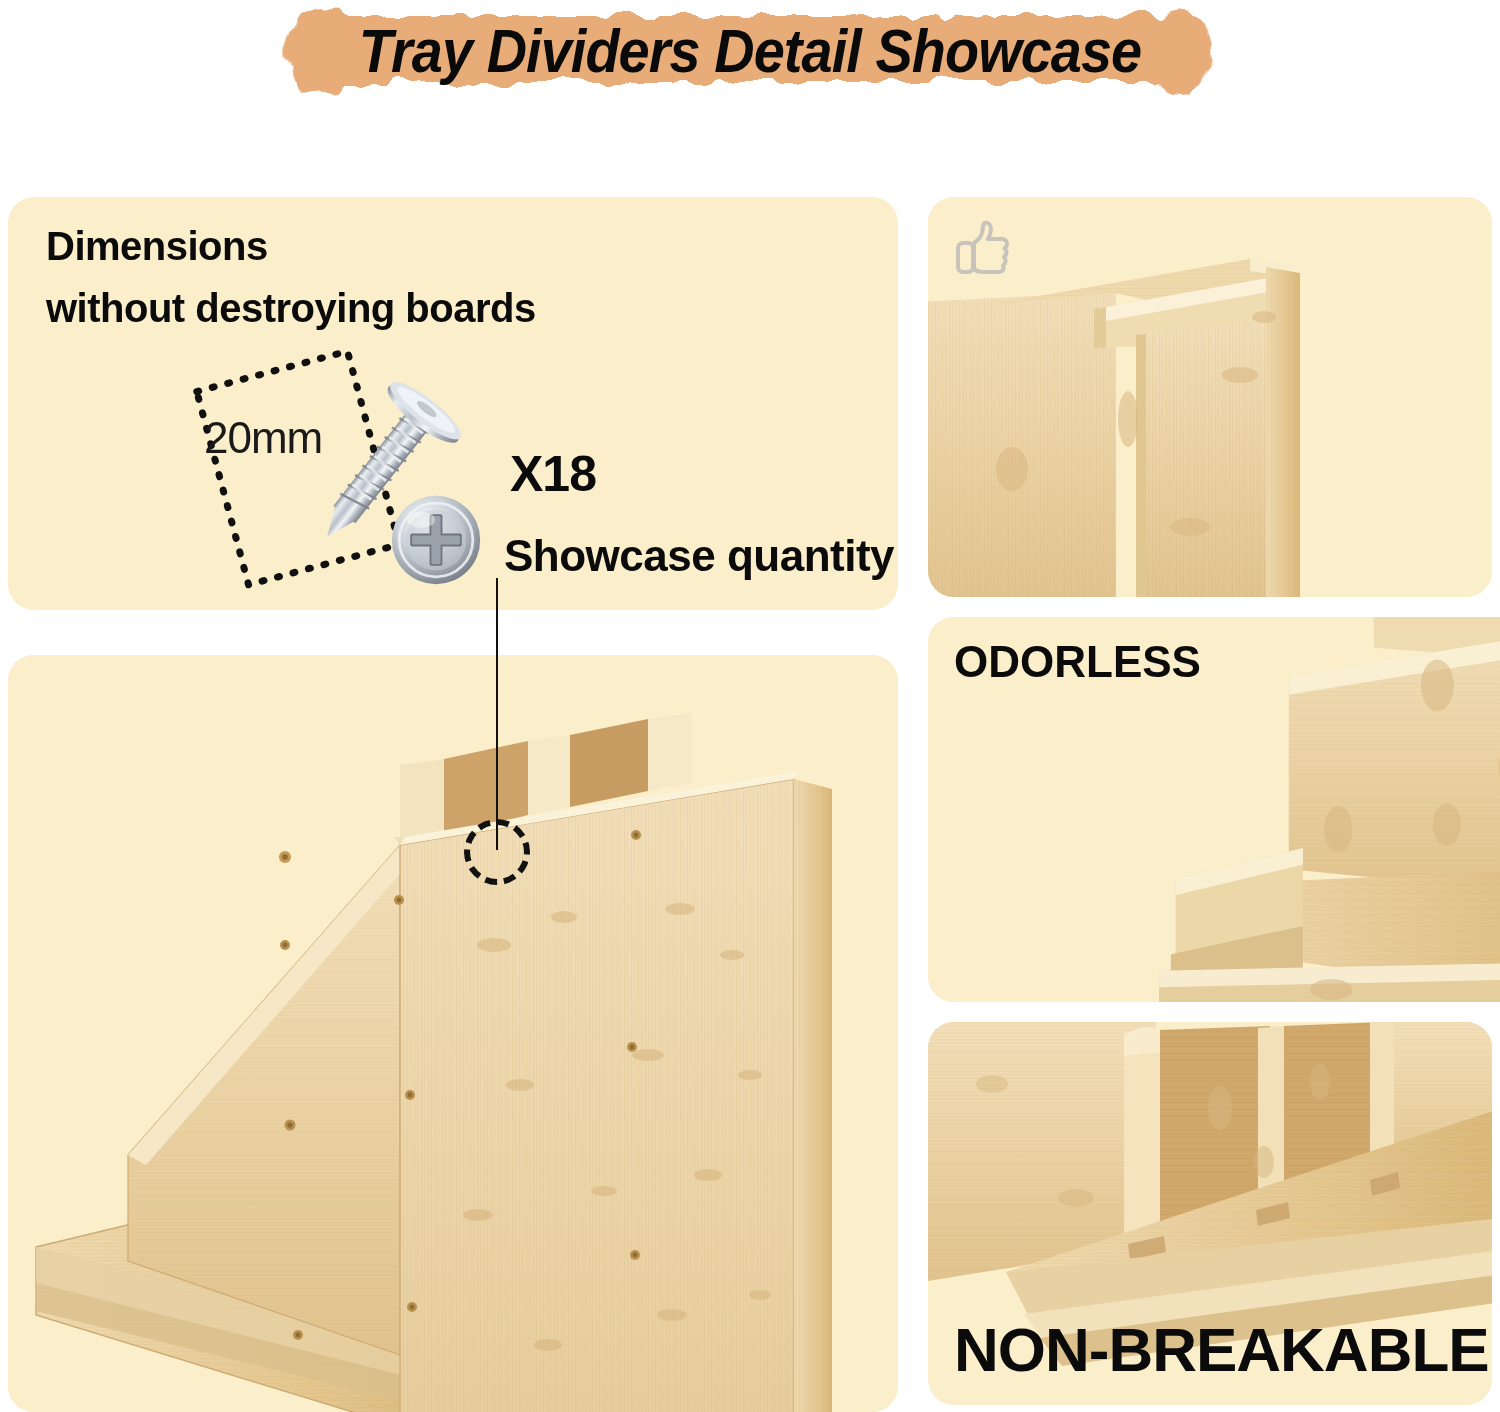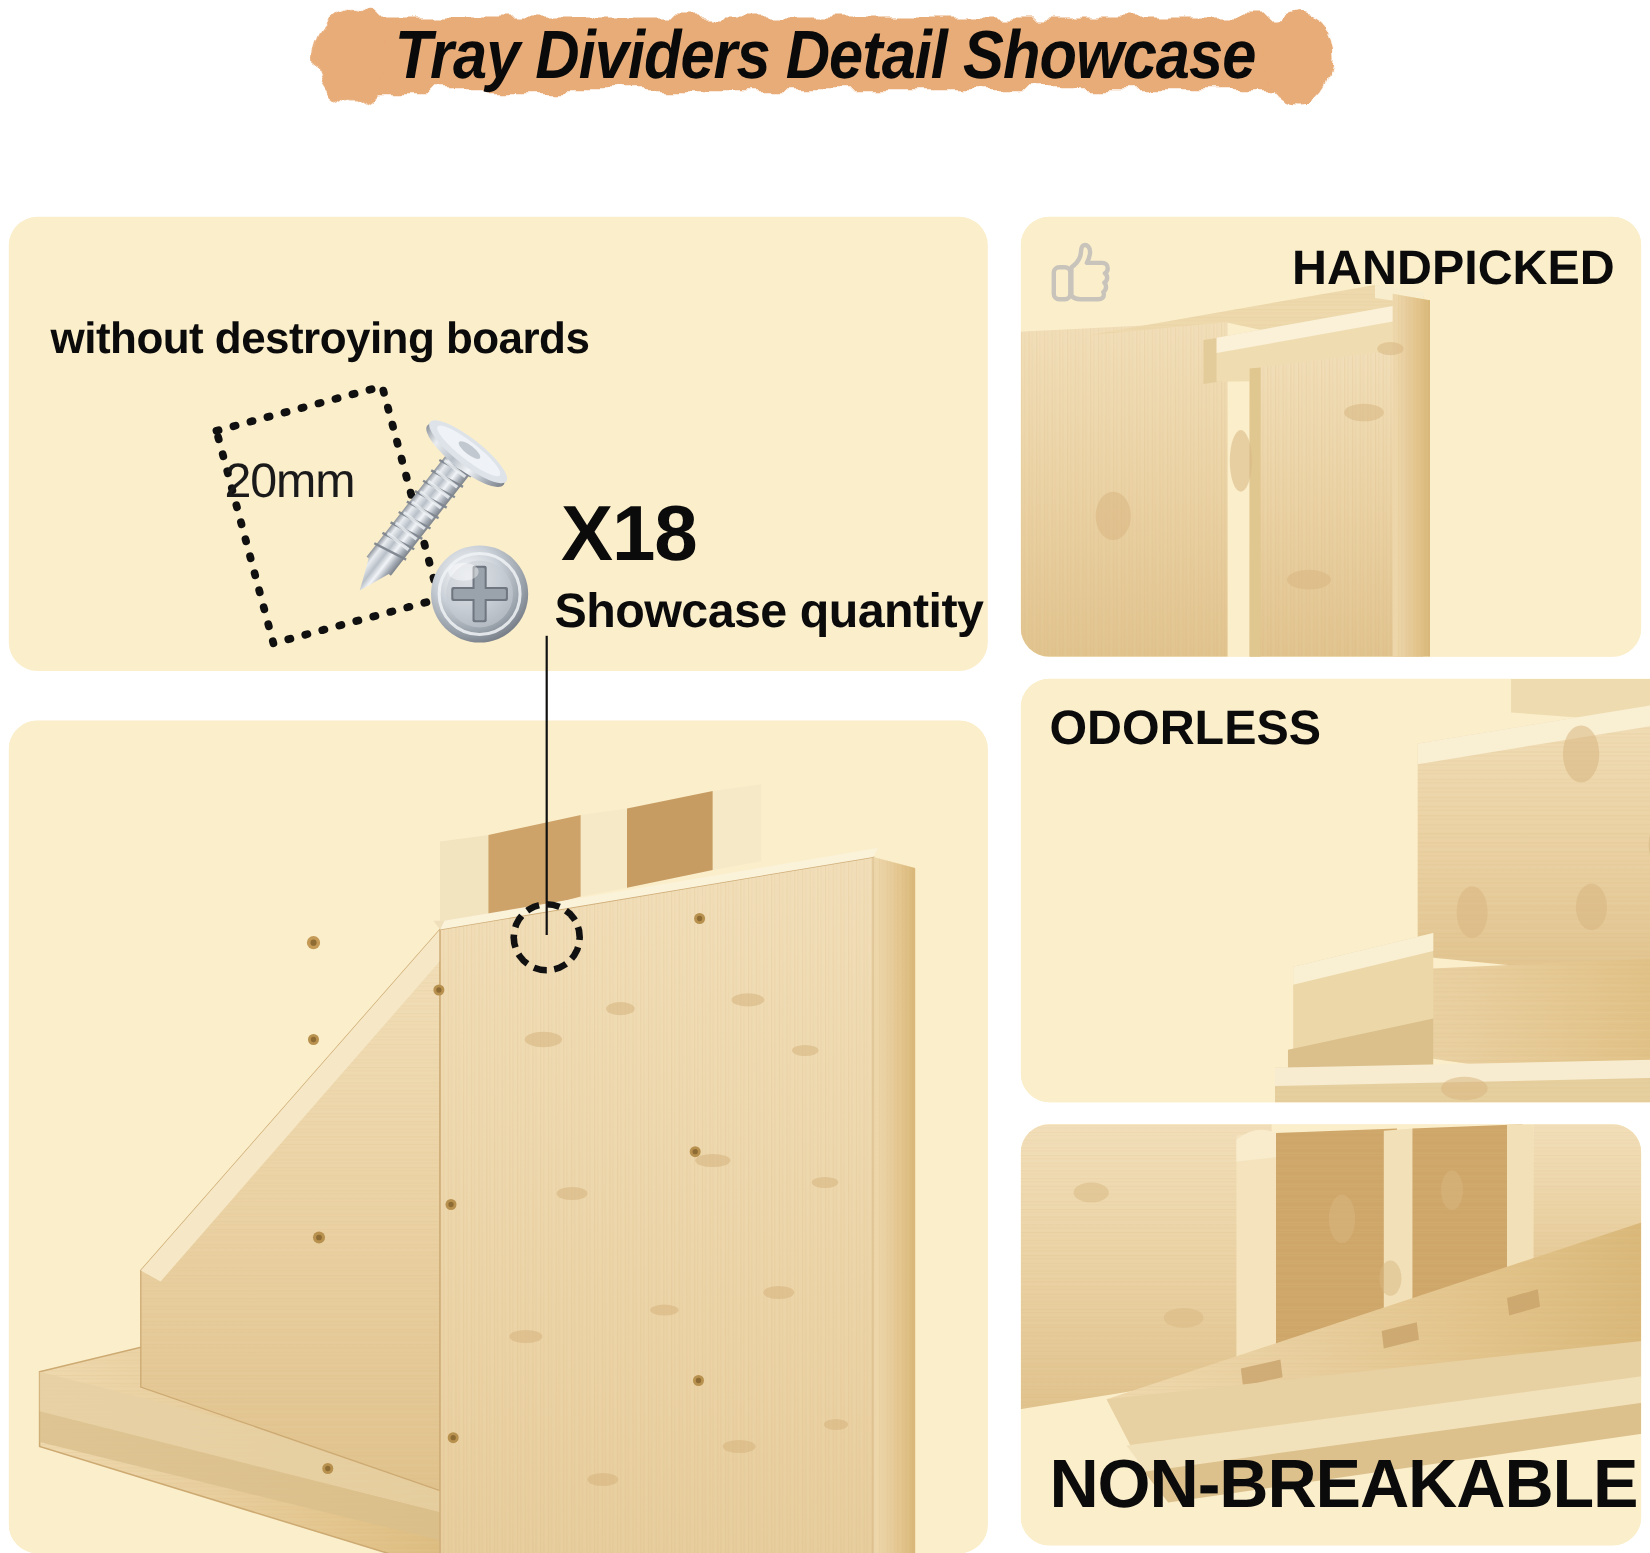--- a/index.html
+++ b/index.html
@@ -65,21 +65,21 @@
     transform:rotate(-15deg);
   }
   #label-20mm{
     position:absolute; left:196px; top:216px;
     font-size:44px; color:#1a1a1a; font-weight:400;
     font-family:"Liberation Sans", sans-serif; letter-spacing:-1px;
   }
   #screw-head-top{ position:absolute; left:382px; top:297px; width:92px; height:92px; }
   #label-x18{
     position:absolute; left:502px; top:248px;
-    font-size:71px; font-weight:bold; color:#0b0b0b; letter-spacing:-1px;
+    font-size:50px; font-weight:bold; color:#0b0b0b; letter-spacing:-1px;
   }
   #label-reliable{
     position:absolute; left:496px; top:334px;
     font-size:44px; font-weight:bold; color:#0b0b0b;
     letter-spacing:-0.5px; white-space:nowrap;
   }
 
   
   #leader-line{
     position:absolute; left:496px; top:578px; width:2px; height:272px;
@@ -169,20 +169,21 @@
 
 <div id="title-bar">
   <div id="title-wrap">
     <div id="title-hl"></div>
     <div id="page-title">Tray Dividers Detail Showcase</div>
   </div>
 </div>
 
 <div class="panel" id="panel-dimensions">
 
+  <div class="dim-head" id="dim-line1">Dimensions</div>
   <div class="dim-head" id="dim-line2">without destroying boards</div>
 
   <svg id="dash-box" viewBox="0 0 168 212">
     <rect x="6" y="6" width="156" height="200" fill="none" stroke="#101010" stroke-width="7" stroke-dasharray="2 14" stroke-linecap="round"></rect>
   </svg>
 
   <div id="label-20mm">20mm</div>
 
   <svg id="screw-diagonal" viewBox="0 0 200 200">
     <g transform="rotate(38 100 100)">
@@ -351,21 +352,20 @@
     </g>
   </svg>
 
   <svg id="thumb-icon" viewBox="0 0 64 64">
     <g fill="none" stroke="#c9c4bb" stroke-width="4" stroke-linejoin="round" stroke-linecap="round">
       <path d="M24 28 C24 28 30 24 32 18 C33.5 13.5 32 9 35 8 C38.5 7 41 10 41 14 C41 18 38 24 38 24 L52 24 C55 24 57 26 57 29 C57 31 56 32.5 54.5 33.5 C56 34.5 56.5 36 56.5 37.5 C56.5 39.5 55.5 41 54 42 C55 43 55.5 44.5 55.5 46 C55.5 48 54.5 49.5 53 50.5 C53.5 51.5 53.5 52.5 53.5 53 C53.5 55.5 51.5 57 48.5 57 L32 57 C28 57 25.5 55.5 24 54 Z"></path>
       <rect x="8" y="28" width="15" height="29" rx="5"></rect>
     </g>
   </svg>
 
-  <div class="feat-label" id="lbl-handpicked">HANDPICKED</div>
 </div>
 
 <div class="panel" id="panel-odorless">
   <svg class="photo" viewBox="0 0 564 385" preserveAspectRatio="none">
     <rect width="564" height="385" fill="#fbeecb"></rect>
 
     <polygon points="378,0 564,0 564,40 378,26" fill="#eedcb0"></polygon>
 
     <polygon points="306,50 574,6 574,240 306,214" fill="url(#bamboo-face)"></polygon>
     <polygon points="306,50 574,6 574,240 306,214" fill="url(#grain-h)" opacity="0.45"></polygon>

